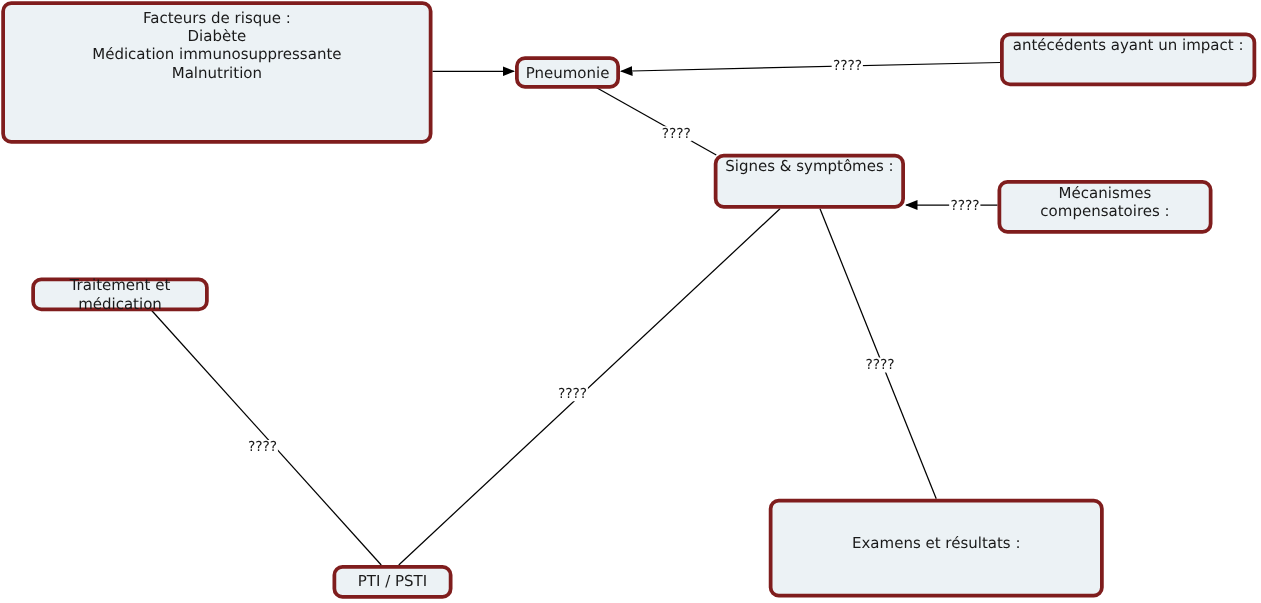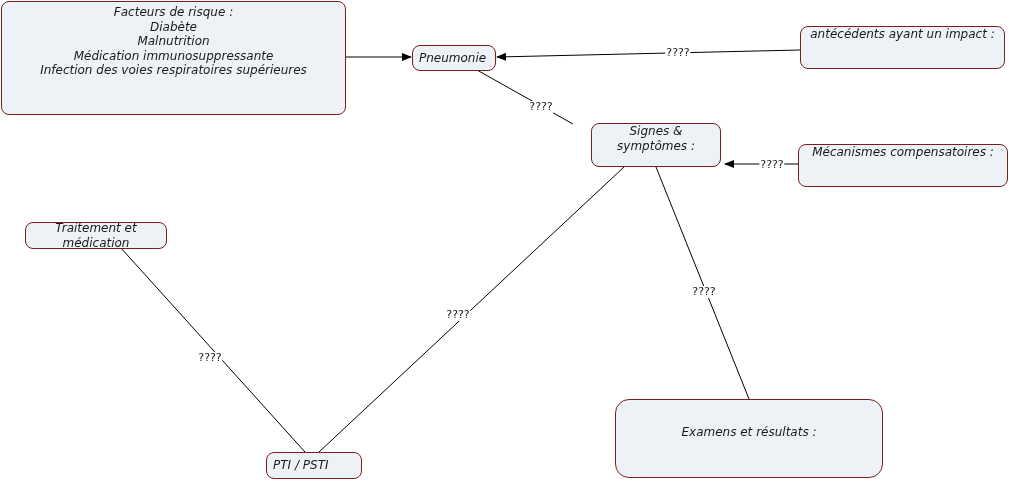--- a/index.html
+++ b/index.html
@@ -1,25 +1,25 @@
 <!DOCTYPE html>
 <html><head>
 <meta charset="utf-8">
 <style>
   html, body { margin: 0; padding: 0; background: #ffffff; }
   body { width: 1009px; height: 482px; position: relative; overflow: hidden;
          font-family: "DejaVu Sans", sans-serif; color: #1a1a1a; }
   #links { position: absolute; left: 0; top: 0; width: 1009px; height: 482px; }
   .node { position: absolute; box-sizing: border-box; background: #ecf2f5;
-          border: 1px solid #7f1d1d; border-radius: 8px; font-size: 12px;
-          line-height: 14.6px; text-align: center; padding: 3px 6px; font-style: italic; }
+          border: 3px solid #7f1d1d; border-radius: 8px; font-size: 12px;
+          line-height: 14.6px; text-align: center; padding: 3px 6px; }
   .node .line { display: block; white-space: nowrap; }
   .lbl { position: absolute; font-size: 11px; background: #ffffff; padding: 0 1px;
          line-height: 12px; white-space: nowrap; transform: translate(-50%, -50%); }
-  .centered { display: flex; flex-direction: column; align-items: flex-start; justify-content: center; }
+  .centered { display: flex; flex-direction: column; align-items: center; justify-content: center; }
   .top { padding-top: 0; }
 </style>
 </head>
 <body>
 
 <svg id="links" xmlns="http://www.w3.org/2000/svg">
   <defs>
     <marker id="arr" markerWidth="10" markerHeight="8" refX="9" refY="4" orient="auto" markerUnits="userSpaceOnUse">
       <path d="M0,0 L10,4 L0,8 z" fill="#000"></path>
     </marker>
@@ -29,46 +29,45 @@
   <line x1="477" y1="70" x2="573" y2="124" stroke="#000" stroke-width="1"></line>
   <line x1="798" y1="164" x2="725" y2="164" stroke="#000" stroke-width="1" marker-end="url(#arr)"></line>
   <line x1="656" y1="167" x2="749" y2="399" stroke="#000" stroke-width="1"></line>
   <line x1="624" y1="167" x2="319" y2="452" stroke="#000" stroke-width="1"></line>
   <line x1="121" y1="248" x2="305" y2="452" stroke="#000" stroke-width="1"></line>
 </svg>
 
 <div class="node" style="left:1px; top:1px; width:345px; height:114px;">
   <span class="line">Facteurs de risque :</span>
   <span class="line">Diabète</span>
+  <span class="line">Médication immunosuppressante</span>
   <span class="line">Malnutrition</span>
-  <span class="line">Médication immunosuppressante</span>
-  <span class="line">Infection des voies respiratoires supérieures</span>
 </div>
 
 <div class="node centered" style="left:412px; top:45px; width:84px; height:26px;">
   <span>Pneumonie</span>
 </div>
 
 <div class="node top" style="left:800px; top:26px; width:205px; height:43px;">
   <span>antécédents ayant un impact :</span>
 </div>
 
-<div class="node top" style="left:571px; top:123px; width:130px; height:44px;margin-left:20px;">
+<div class="node top" style="left:571px; top:123px; width:153px; height:44px;">
   <span>Signes &amp; symptômes :</span>
 </div>
 
-<div class="node top" style="left:798px; top:144px; width:210px; height:43px;">
+<div class="node top" style="left:798px; top:144px; width:172px; height:43px;">
   <span>Mécanismes compensatoires :</span>
 </div>
 
 <div class="node centered" style="left:25px; top:222px; width:142px; height:27px;">
   <span>Traitement et médication</span>
 </div>
 
-<div class="node" style="left:615px; top:399px; width:268px; height:79px; padding-top:25px;border-radius:14px;">
+<div class="node" style="left:615px; top:399px; width:268px; height:79px; padding-top:25px;">
   <span>Examens et résultats :</span>
 </div>
 
 <div class="node centered" style="left:266px; top:452px; width:96px; height:27px;">
   <span>PTI / PSTI</span>
 </div>
 
 <span class="lbl" style="left:678px; top:53px;">????</span>
 <span class="lbl" style="left:541px; top:107px;">????</span>
 <span class="lbl" style="left:772px; top:165px;">????</span>

